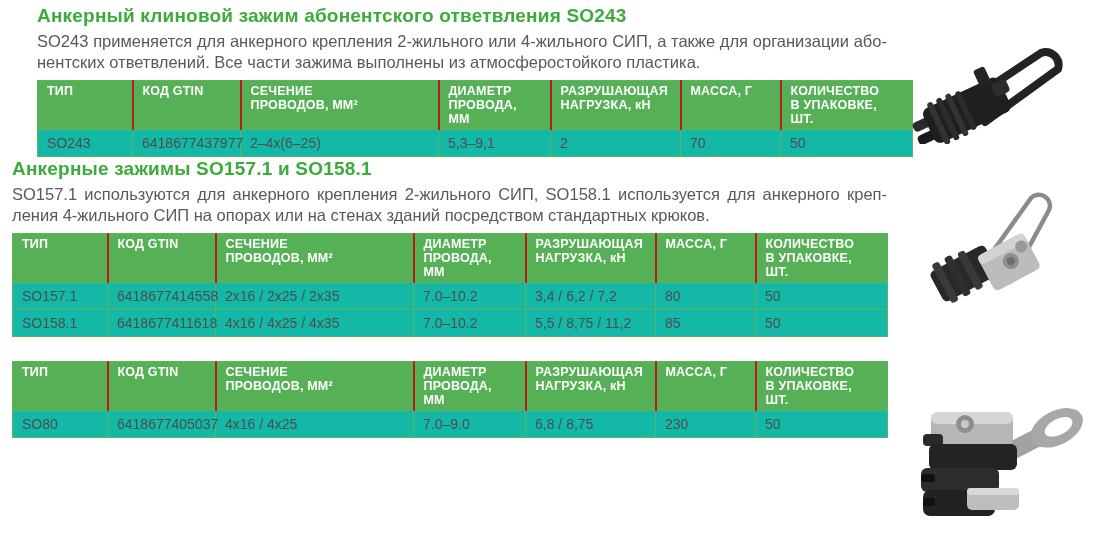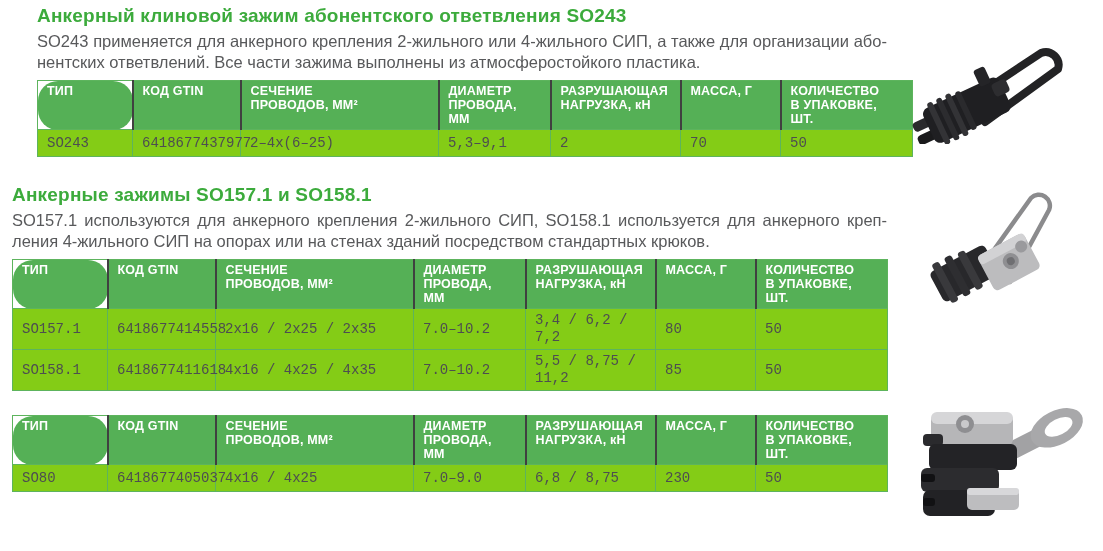--- a/index.html
+++ b/index.html
@@ -2,48 +2,47 @@
 <html><head>
 <meta charset="utf-8">
 <style>
   html,body{margin:0;padding:0;}
   body{
     width:1103px;height:551px;position:relative;background:#ffffff;
     font-family:"Liberation Sans",sans-serif;overflow:hidden;
     -webkit-font-smoothing:antialiased;
   }
   .content{position:absolute;left:12px;top:0;width:875px;}
-  .section{margin-top:26px;}
+  .section{}
   .section:first-child{margin-top:4px;margin-left:25px;}
   .section.third{margin-top:24px;}
   .title{
     font-size:19px;font-weight:bold;color:#3cab3c;line-height:24px;
     letter-spacing:.2px;
   }
   .desc{margin:3px 0 7px 0;color:#58595b;}
   .desc-line{
     font-size:16.5px;line-height:21px;
     text-align:justify;text-align-last:justify;
   }
   .desc-line.last{text-align-last:left;}
   table.spec{
     border-collapse:collapse;width:875px;table-layout:fixed;
     border:1px solid #5db45d;
   }
   table.spec th{
     background:#55b056;color:#ffffff;font-size:12.5px;font-weight:bold;
     text-align:left;vertical-align:top;padding:3px 9px;line-height:14px;
-    white-space:pre-line;letter-spacing:.2px;border-left:2px solid #404040;
-  }
-  table.spec th:first-child{border-left:none;border-radius:20px;}
+    white-space:pre-line;letter-spacing:.2px;border-left:2px solid #b91c1c;
+  }
+  table.spec th:first-child{border-left:none;}
   table.spec td{
     font-size:14px;color:#4d4e50;padding:3px 9px;line-height:17px;
-    border:1px solid #5db45d;background:#84cc16;vertical-align:middle;
+    border:1px solid #5db45d;background:#14b8a6;vertical-align:middle;
     height:20px;
-    font-family:Liberation Mono, monospace;
   }
   .product{position:absolute;}
   .product.p1{left:895px;top:16px;width:205px;height:128px;}
   .product.p2{left:905px;top:172px;width:190px;height:158px;}
   .product.p3{left:893px;top:376px;width:206px;height:170px;}
   .product svg{width:100%;height:100%;display:block;}
 </style>
 </head>
 <body>
 

